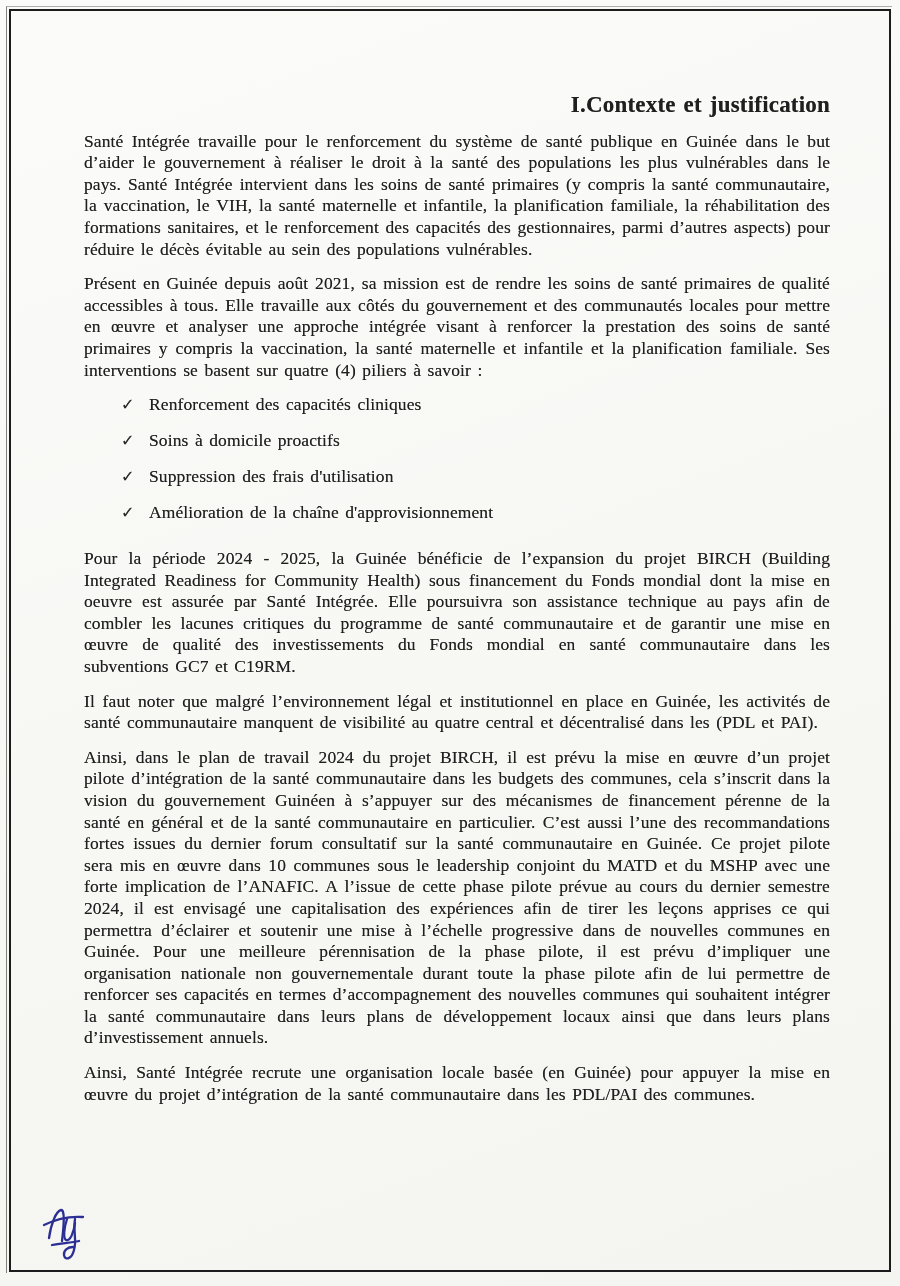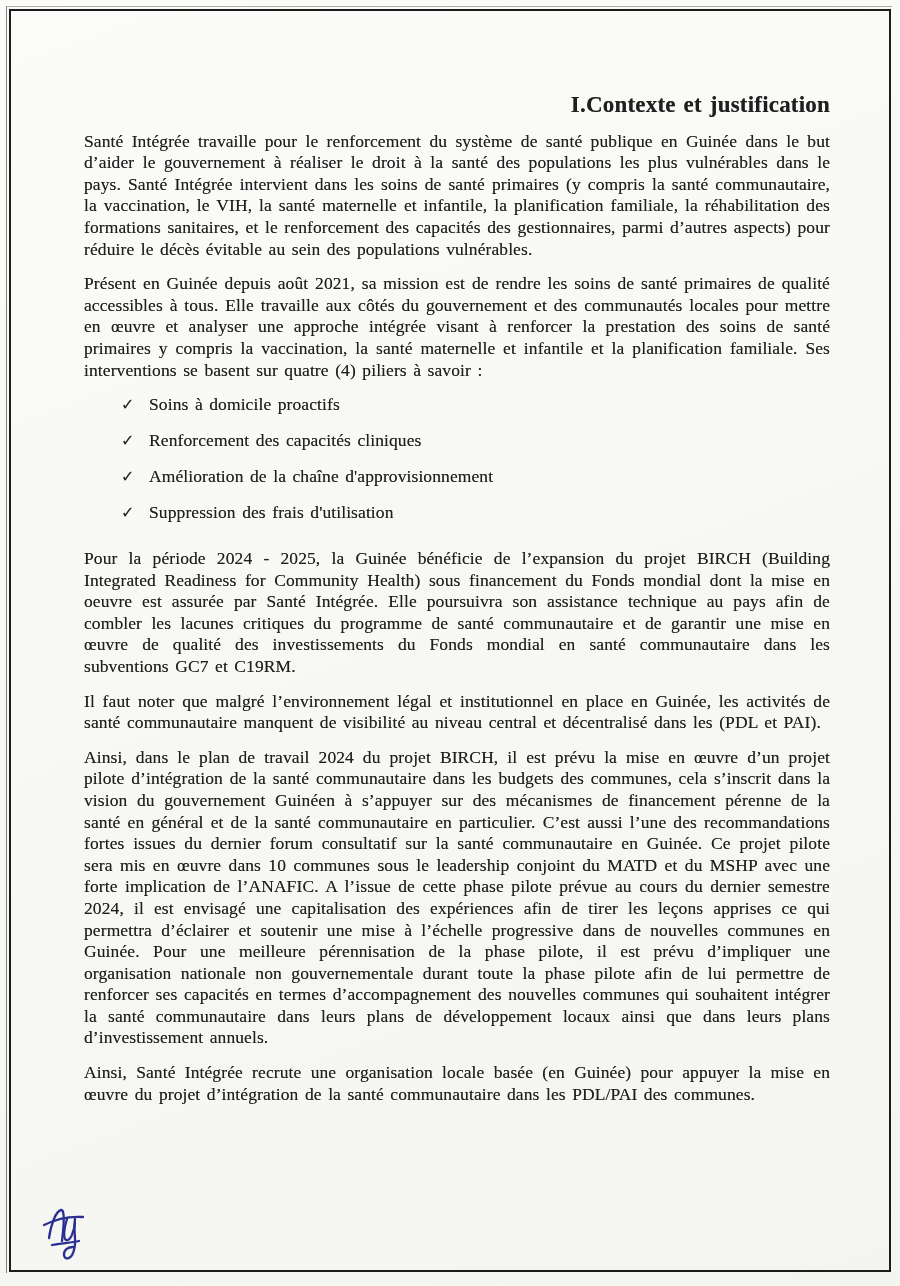--- a/index.html
+++ b/index.html
@@ -101,29 +101,29 @@
 
   <div class="content">
 
     <h2 class="heading"><span class="num">I.</span><span>Contexte et justification</span></h2>
 
     <p class="para">Santé Intégrée travaille pour le renforcement du système de santé publique en Guinée dans le but d’aider le gouvernement à réaliser le droit à la santé des populations les plus vulnérables dans le pays. Santé Intégrée intervient dans les soins de santé primaires (y compris la santé communautaire, la vaccination, le VIH, la santé maternelle et infantile, la planification familiale, la réhabilitation des formations sanitaires, et le renforcement des capacités des gestionnaires, parmi d’autres aspects) pour réduire le décès évitable au sein des populations vulnérables.</p>
 
     <p class="para">Présent en Guinée depuis août 2021, sa mission est de rendre les soins de santé primaires de qualité accessibles à tous. Elle travaille aux côtés du gouvernement et des communautés locales pour mettre en œuvre et analyser une approche intégrée visant à renforcer la prestation des soins de santé primaires y compris la vaccination, la santé maternelle et infantile et la planification familiale. Ses interventions se basent sur quatre (4) piliers à savoir :</p>
 
     <ul class="pillars">
+      <li><span class="check">✓</span><span>Renforcement des capacités cliniques</span></li>
       <li><span class="check">✓</span><span>Soins à domicile proactifs</span></li>
-      <li><span class="check">✓</span><span>Renforcement des capacités cliniques</span></li>
+      <li><span class="check">✓</span><span>Suppression des frais d'utilisation</span></li>
       <li><span class="check">✓</span><span>Amélioration de la chaîne d'approvisionnement</span></li>
-      <li><span class="check">✓</span><span>Suppression des frais d'utilisation</span></li>
     </ul>
 
     <p class="para">Pour la période 2024 - 2025, la Guinée bénéficie de l’expansion du projet BIRCH (Building Integrated Readiness for Community Health) sous financement du Fonds mondial dont la mise en oeuvre est assurée par Santé Intégrée.  Elle  poursuivra son assistance technique au pays afin de combler les lacunes critiques du programme de santé communautaire et de garantir une mise en œuvre de qualité des investissements du Fonds mondial en santé communautaire dans les subventions GC7 et C19RM.</p>
 
-    <p class="para">Il faut noter que malgré l’environnement légal et institutionnel en place en Guinée, les activités de santé communautaire manquent de visibilité au niveau central et décentralisé dans les (PDL et PAI).</p>
+    <p class="para">Il faut noter que malgré l’environnement légal et institutionnel en place en Guinée, les activités de santé communautaire manquent de visibilité au quatre central et décentralisé dans les (PDL et PAI).</p>
 
     <p class="para">Ainsi, dans le plan de travail 2024 du projet BIRCH, il est prévu la mise en œuvre d’un projet pilote d’intégration de la santé communautaire dans les budgets des communes, cela s’inscrit dans la vision du gouvernement Guinéen à s’appuyer sur des mécanismes de financement pérenne de la santé en général et de la santé communautaire en particulier. C’est aussi l’une des recommandations fortes issues du dernier forum consultatif sur la santé communautaire en Guinée. Ce projet pilote sera mis en œuvre dans 10 communes sous le leadership conjoint du MATD et du MSHP avec une forte implication de l’ANAFIC. A l’issue de cette phase pilote prévue au cours du dernier semestre  2024, il est envisagé une capitalisation des expériences afin de tirer les leçons apprises ce qui permettra d’éclairer et soutenir  une mise à l’échelle progressive dans de nouvelles communes en Guinée. Pour une meilleure pérennisation de la phase pilote, il est prévu d’impliquer une organisation nationale non gouvernementale durant toute la phase pilote afin de lui permettre de renforcer ses capacités en termes d’accompagnement des nouvelles communes qui souhaitent intégrer la santé communautaire dans leurs plans de développement locaux ainsi que dans leurs plans d’investissement annuels.</p>
 
     <p class="para last">Ainsi, Santé Intégrée recrute une organisation locale basée (en Guinée) pour appuyer la mise en œuvre du projet d’intégration de la santé communautaire dans les PDL/PAI des communes.</p>
 
   </div>
 
   <div class="signature">
     <svg width="72" height="64" viewBox="0 0 72 64" fill="none" xmlns="http://www.w3.org/2000/svg">
       <g stroke="#2b2f94" stroke-width="2.3" stroke-linecap="round" fill="none">

